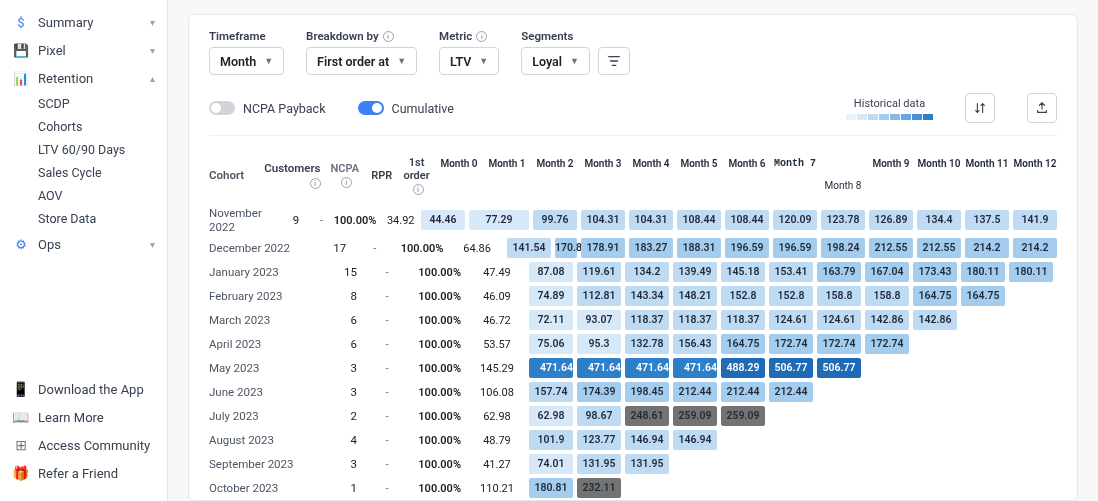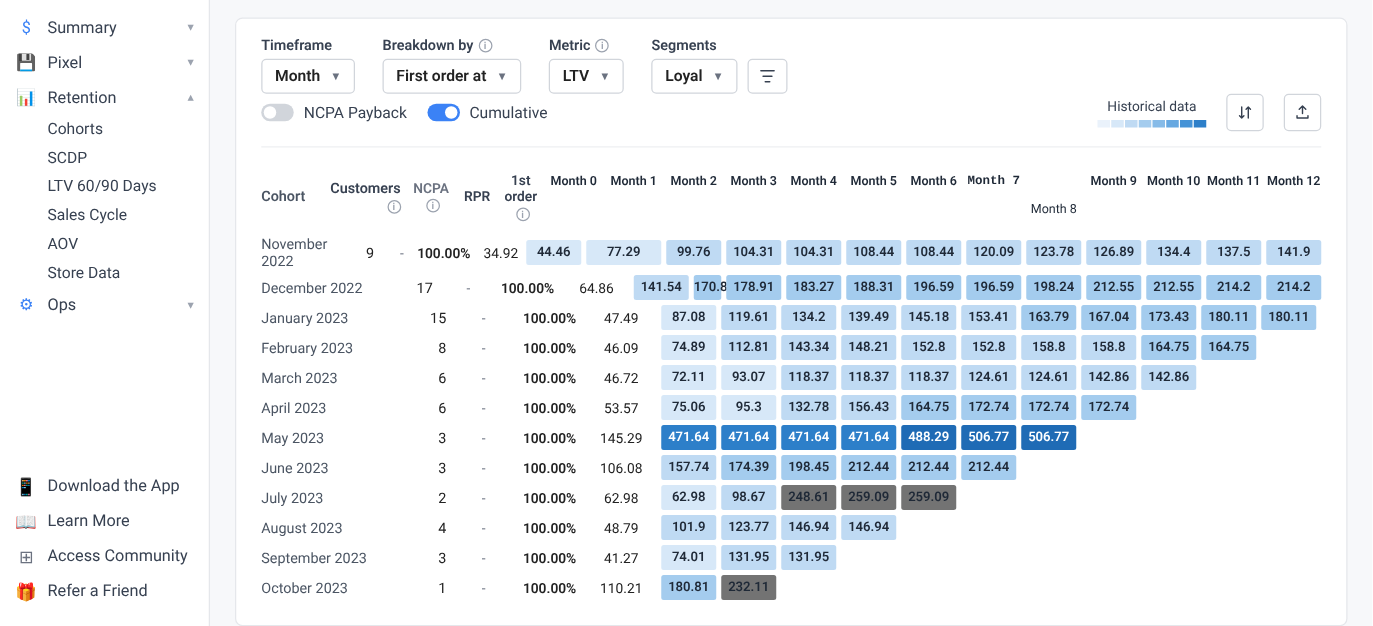--- a/index.html
+++ b/index.html
@@ -16,21 +16,21 @@
   .sidebar-bottom .side-item .ic { color:#6b7280; font-size:14px;}
   
   .main { flex:1; background:#f7f8fa; padding:14px 20px 0 20px; overflow:hidden; }
   .panel { background:#fff; border:1px solid #e5e7eb; border-radius:6px; padding:14px 20px 0 20px; height:100%; overflow:auto;}
   .filters-row { display:flex; gap:22px; }
   .fgrp { display:flex; flex-direction:column; gap:4px; }
   .fgrp-lbl { font-size:11.5px; color:#374151; font-weight:600; display:flex; align-items:center; gap:4px;}
   .info { width:11px; height:11px; border:1px solid #9ca3af; border-radius:50%; font-size:8px; line-height:9px; text-align:center; color:#9ca3af; }
   .dd { border:1px solid #d1d5db; border-radius:4px; padding:5px 10px; font-size:12.5px; font-weight:600; display:flex; align-items:center; gap:8px; cursor:pointer; background:#fff; min-height:28px;}
   .chev-d { font-size:9px; color:#6b7280;}
-  .toggles { display:flex; align-items:center; gap:16px; padding-bottom:12px; border-bottom:1px solid #eef0f2;}
+  .toggles { display:flex; align-items:center; gap:32px; margin-top:18px; padding-bottom:12px; border-bottom:1px solid #eef0f2;}
   .toggle { display:flex; align-items:center; gap:8px; font-size:12.5px; color:#374151;}
   .switch { width:26px; height:14px; border-radius:7px; position:relative; }
   .switch::after{content:"";width:10px;height:10px;border-radius:50%;background:#fff;position:absolute;top:2px;}
   .switch.off{background:#d1d5db;} .switch.off::after{left:2px;}
   .switch.on{background:#3b82f6;} .switch.on::after{right:2px;}
   .legend { margin-left:auto; display:flex; flex-direction:column; align-items:center; gap:4px;}
   .legend-title{font-size:11px; color:#374151;}
   .legend-bar{display:flex; gap:1px;}
   .legend-bar span{width:10px;height:6px;}
   .icon-btn{width:30px;height:30px;border:1px solid #d1d5db;border-radius:4px;display:flex;align-items:center;justify-content:center;color:#374151;cursor:pointer;background:#fff;}
@@ -41,21 +41,21 @@
   .hdr .info{margin-left:3px;display:inline-block;}
   .row { padding:2px 0; }
   .c-cohort{ width:90px; color:#4b5563; text-align:left; font-size:11.5px;}
   .c-cust{ width:68px; text-align:right; padding-right:10px; font-size:11.5px;}
   .c-ncpa{ width:40px; text-align:center; color:#6b7280;}
   .c-rpr { width:60px; text-align:right; padding-right:6px; font-weight:600; font-size:11px;}
   .c-m0  { width:60px; text-align:center; }
   .cells { display:flex; gap:4px; margin-left:2px;}
   .cell  { width:41px; height:20px; line-height:20px; text-align:center; border-radius:2px; font-size:10.5px; font-weight:600; color:#1f2937;} .h1{background:#d7e8f8;} .h2{background:#bfdaf3;} .h3{background:#a4ccee;}
   .h4{background:#737373;}
-  .h7{background:#2d7fc9;color:#fff;} .h8{background:#1f6bb5;color:#fff;}
+  .h7{background:#2d7fc9;color:#fff;text-align:right;} .h8{background:#1f6bb5;color:#fff;}
   .filter-icn{width:14px;}
 </style>
 </head>
 <body>
 
 <div class="sidebar">
   <div class="side-group" id="side-top">
       <div class="side-item">
         <span class="ic">$</span>
     <span class="lbl">Summary</span>
@@ -64,22 +64,22 @@
       <div class="side-item">
         <span class="ic">💾</span>
     <span class="lbl">Pixel</span>
     <span class="chev">▾</span>
       </div>
       <div class="side-item">
         <span class="ic">📊</span>
     <span class="lbl">Retention</span>
     <span class="chev">▴</span>
       </div>
+      <div class="side-sub">SCDP</div>
       <div class="side-sub">Cohorts</div>
-      <div class="side-sub">SCDP</div>
       <div class="side-sub">LTV 60/90 Days</div>
       <div class="side-sub">Sales Cycle</div>
       <div class="side-sub">AOV</div>
       <div class="side-sub">Store Data</div>
       <div class="side-item">
         <span class="ic">⚙</span>
     <span class="lbl">Ops</span>
     <span class="chev">▾</span>
       </div>
     </div>

